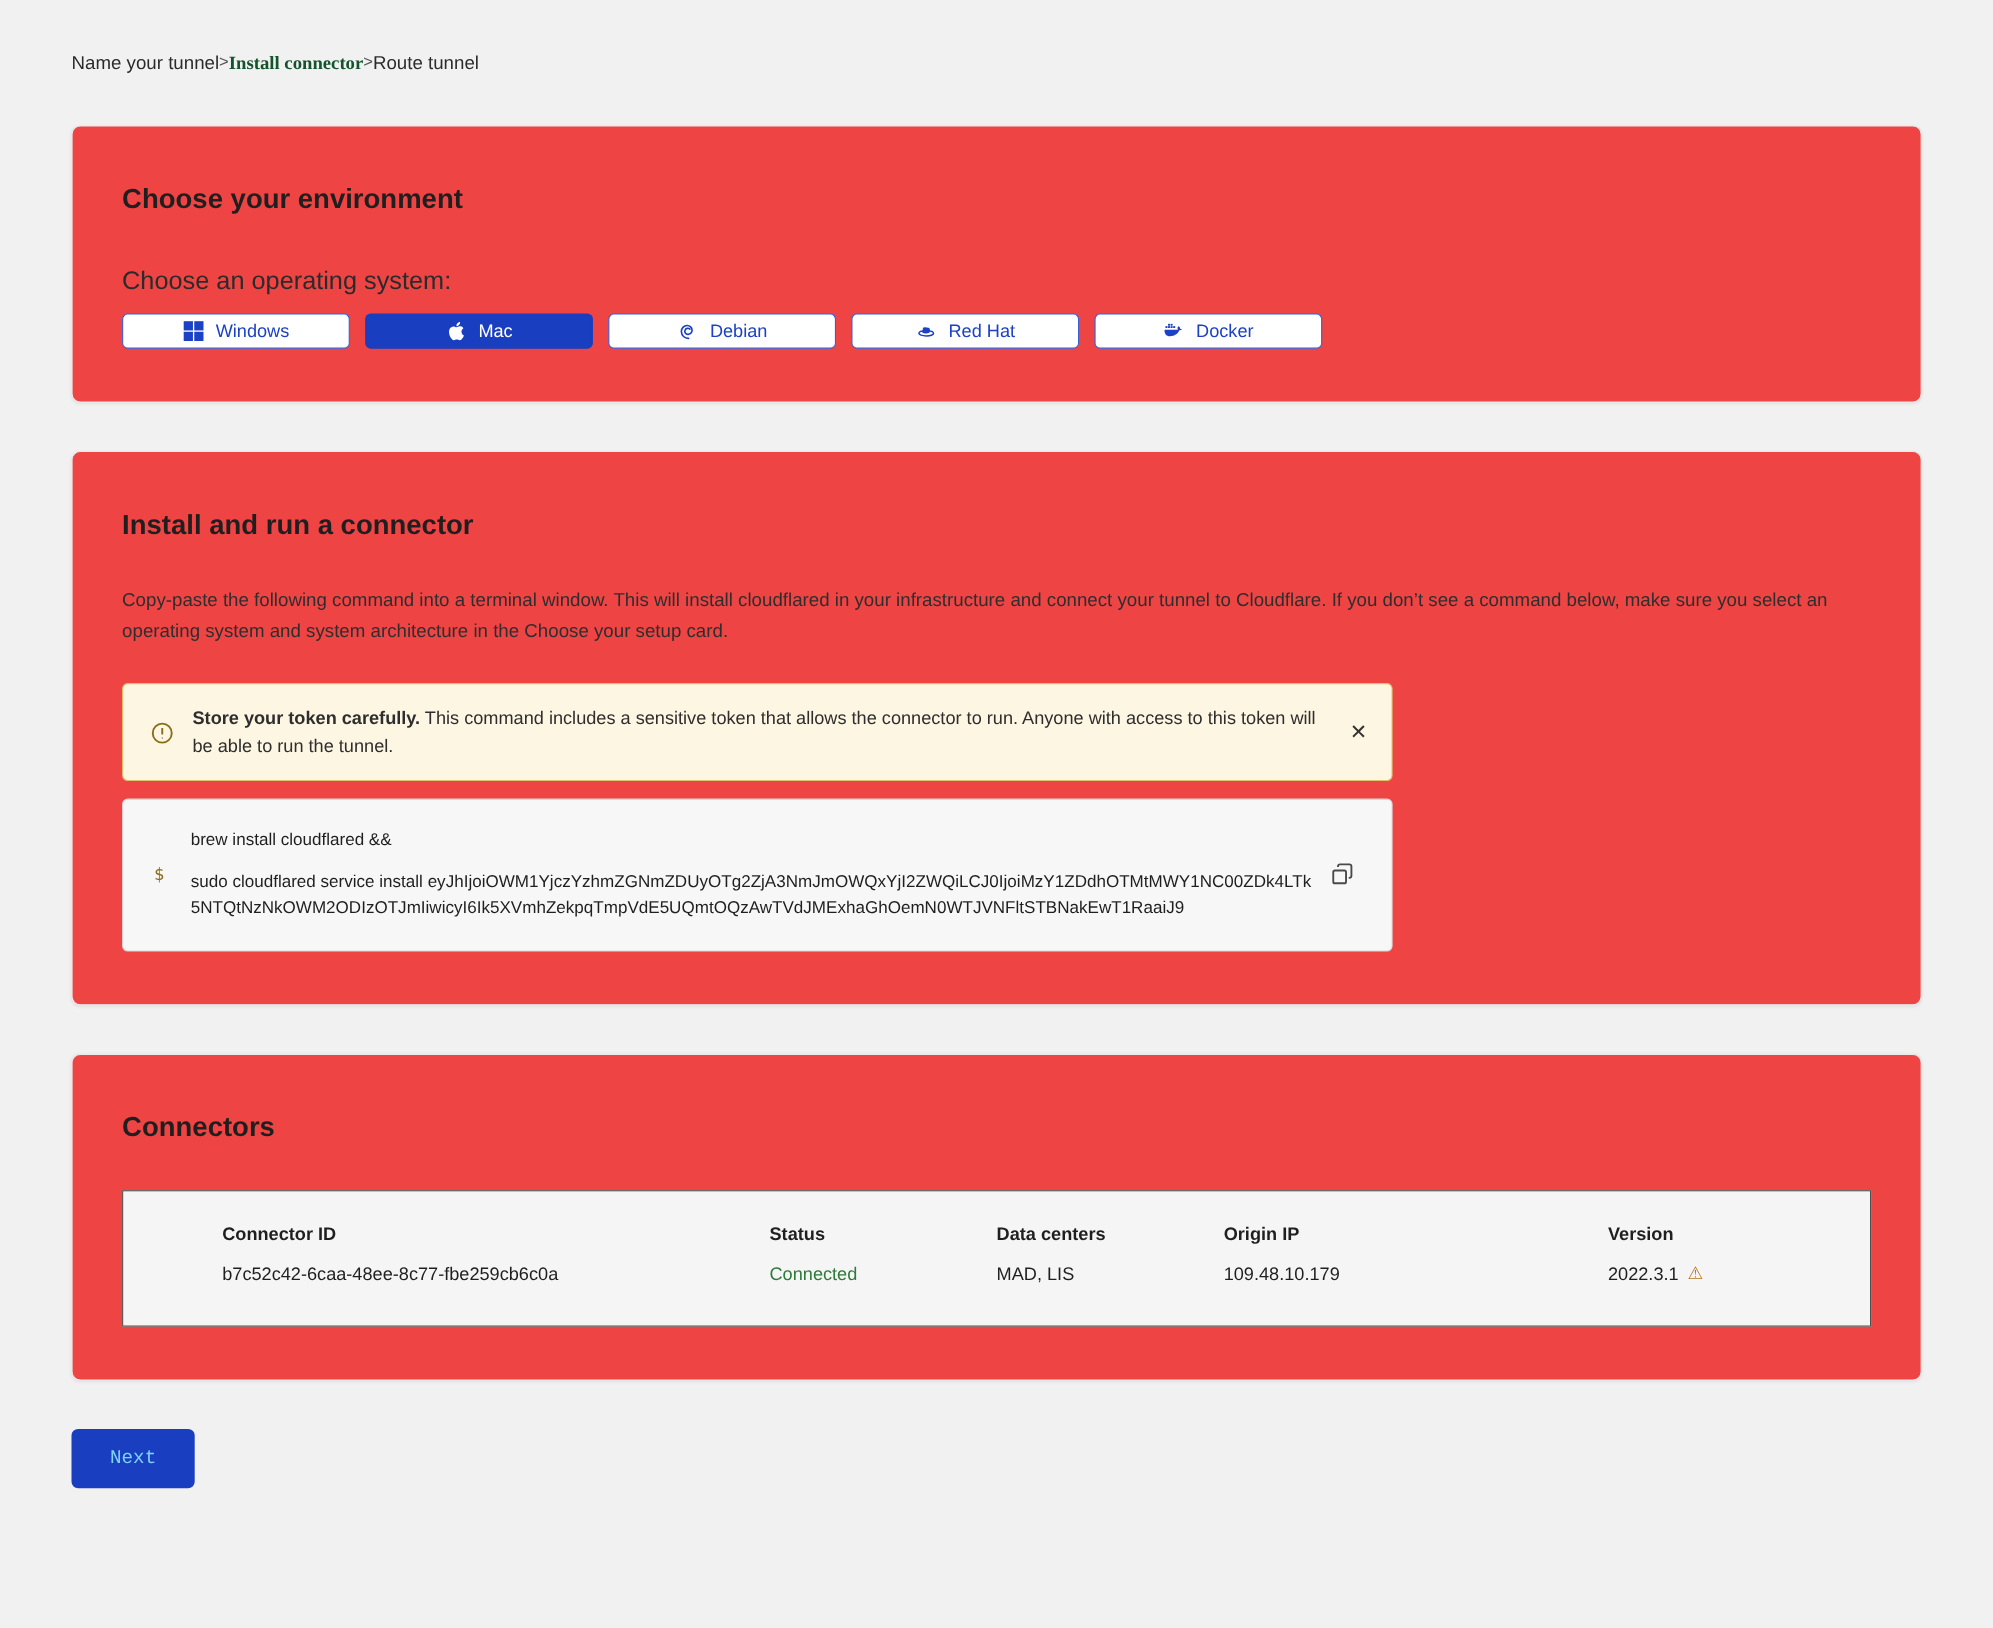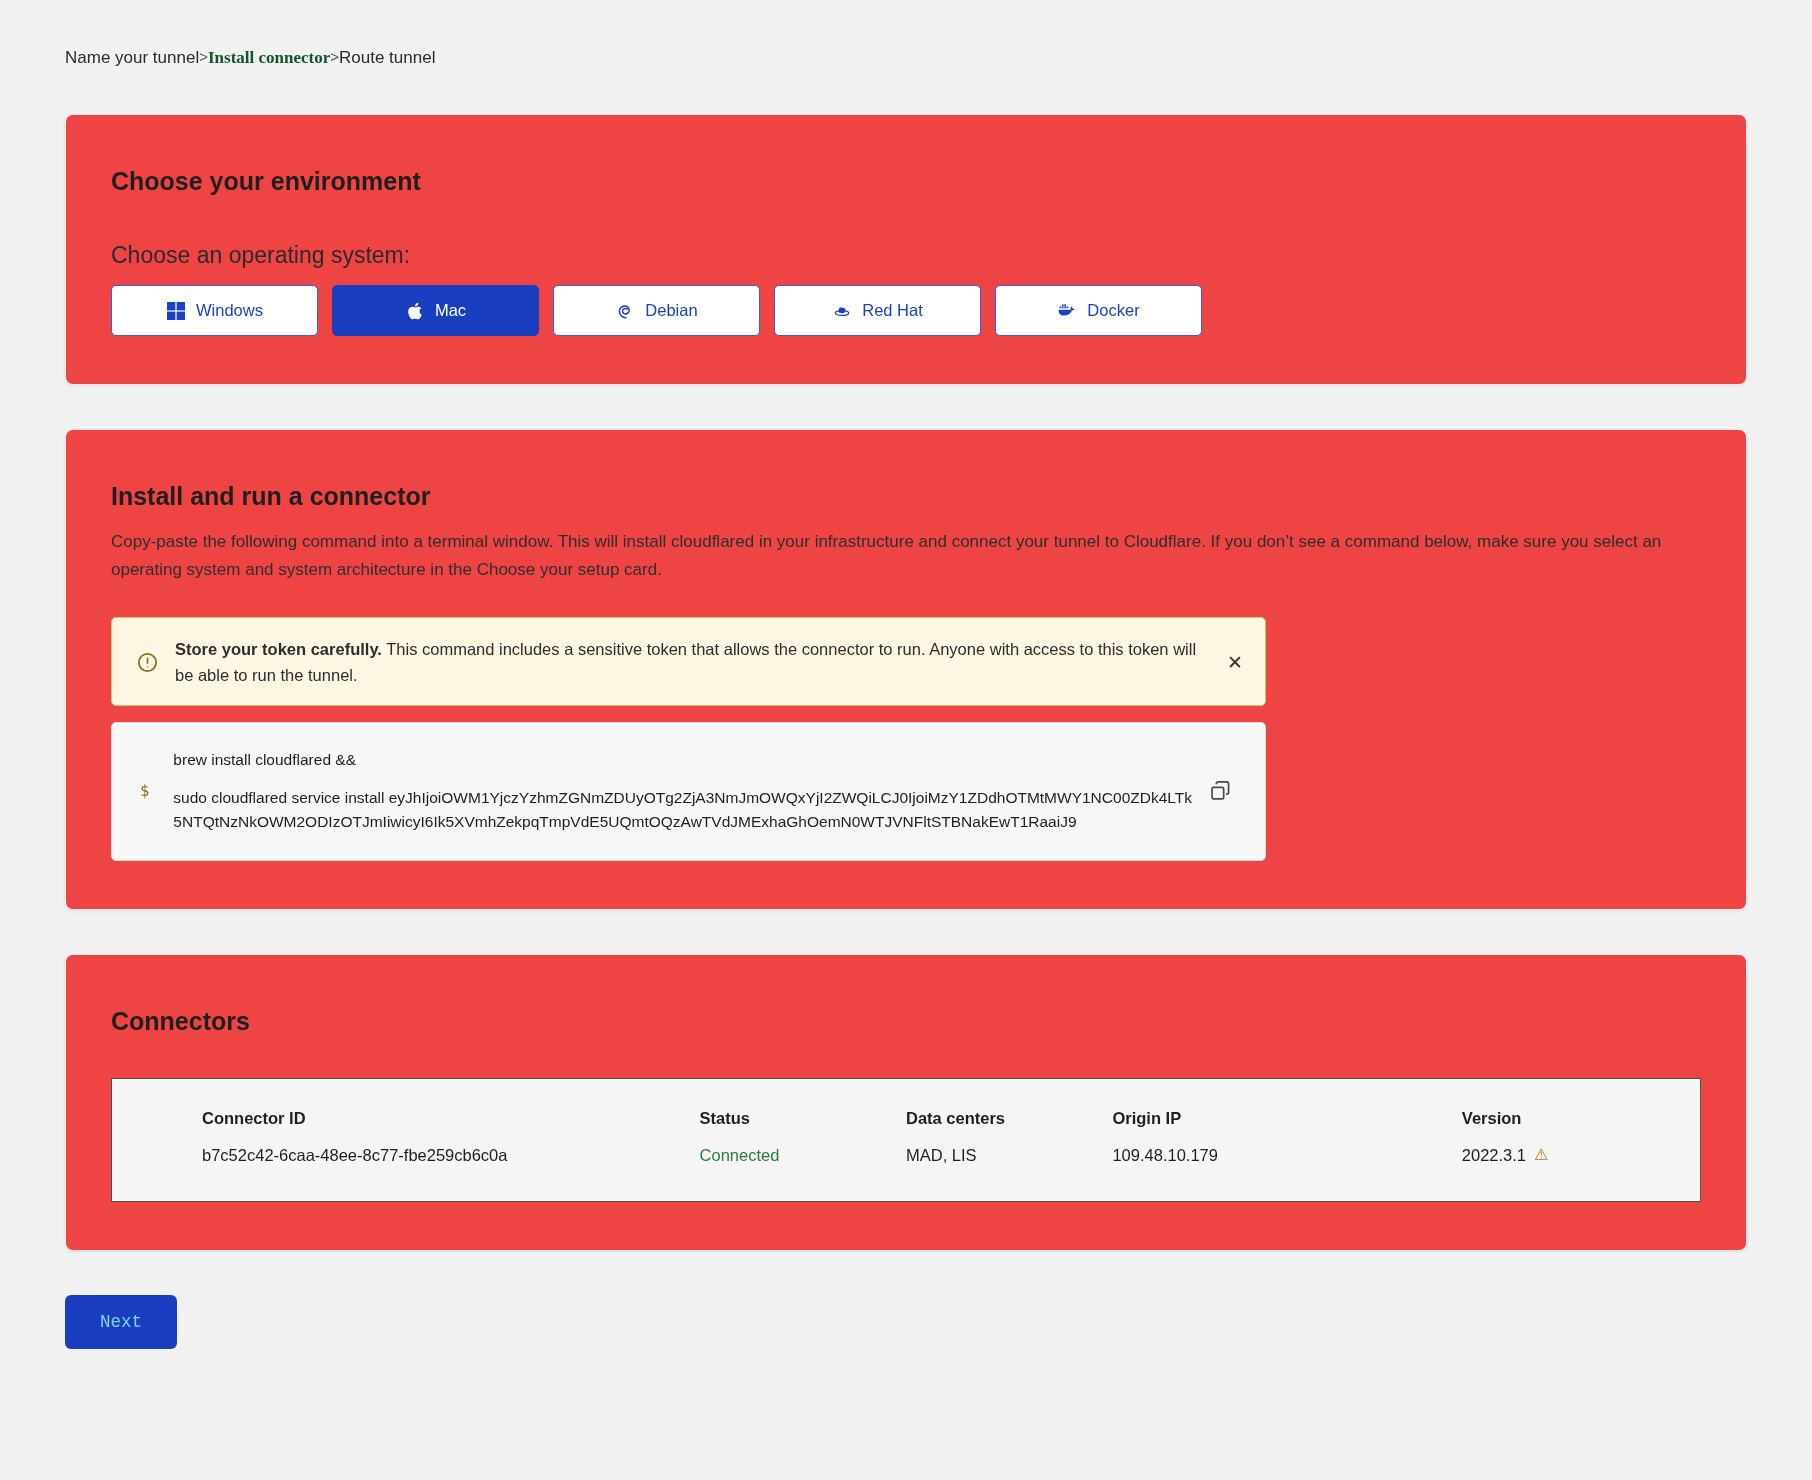--- a/index.html
+++ b/index.html
@@ -28,30 +28,30 @@
     margin-bottom: 44px;
   }
   .card-title { font-size: 25px; font-weight: 700; color: #1f1f1f; }
 
   
   .env-card .card-title { margin-bottom: 46px; }
   .os-label { font-size: 23px; color: #2b2b2b; margin-bottom: 16px; }
   .os-buttons { display: flex; gap: 14px; }
   .os-btn {
     display: flex; align-items: center; justify-content: center; gap: 10px;
-    min-width: 207px; height: 51px;
+    min-width: 207px; height: 32px;
     background: #fff; border: 1px solid #3660d9; border-radius: 5px;
     color: #1b41c5; font-size: 16.5px; font-family: inherit; cursor: pointer;
   }
   .os-btn.selected { background: #1a3ec0; border-color: #1a3ec0; color: #fff; }
   .os-icon { display: inline-flex; width: 20px; height: 20px; }
   .os-icon svg { width: 100%; height: 100%; }
 
   
-  .install-card .card-title { margin-bottom: 17px; }
+  .install-card .card-title { margin-bottom: 40px; }
   .install-desc { font-size: 17px; line-height: 1.62; color: #2e2e2e; max-width: 1590px; margin-bottom: 34px; }
 
   .warning-banner {
     display: flex; align-items: center; gap: 16px;
     max-width: 1155px;
     background: #fdf6e2; border: 1px solid #dcc36a; border-radius: 5px;
     padding: 19px 22px 17px 24px;
     margin-bottom: 16px;
   }
   .warning-icon { flex: none; width: 23px; height: 23px; color: #8a6d1a; display: inline-flex; }

